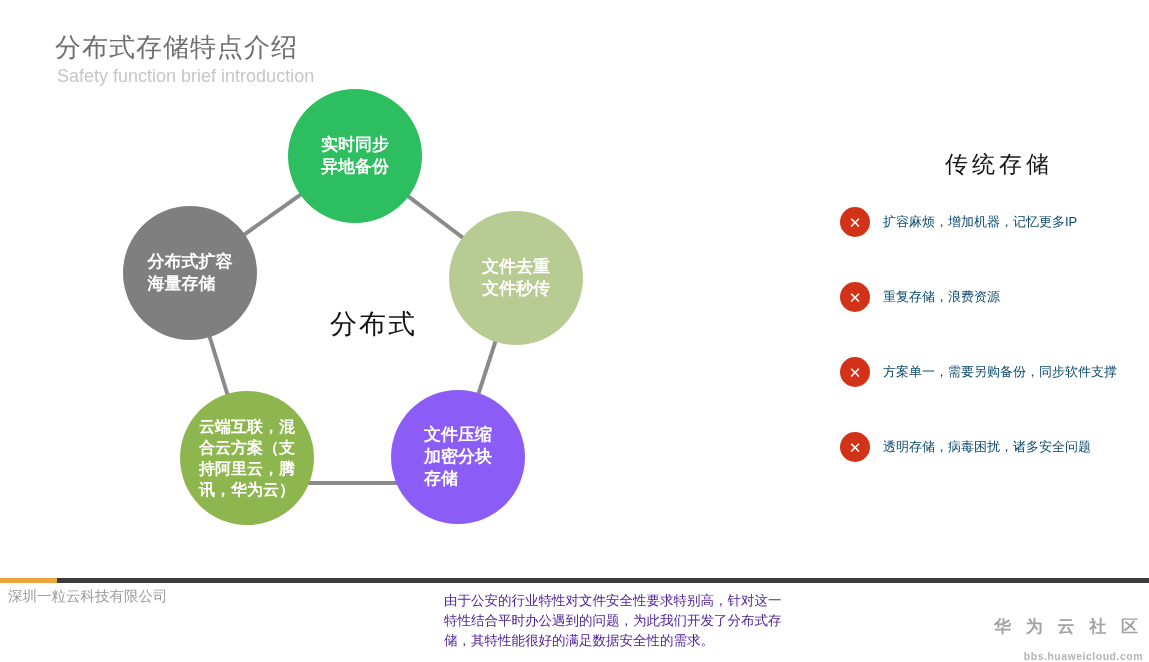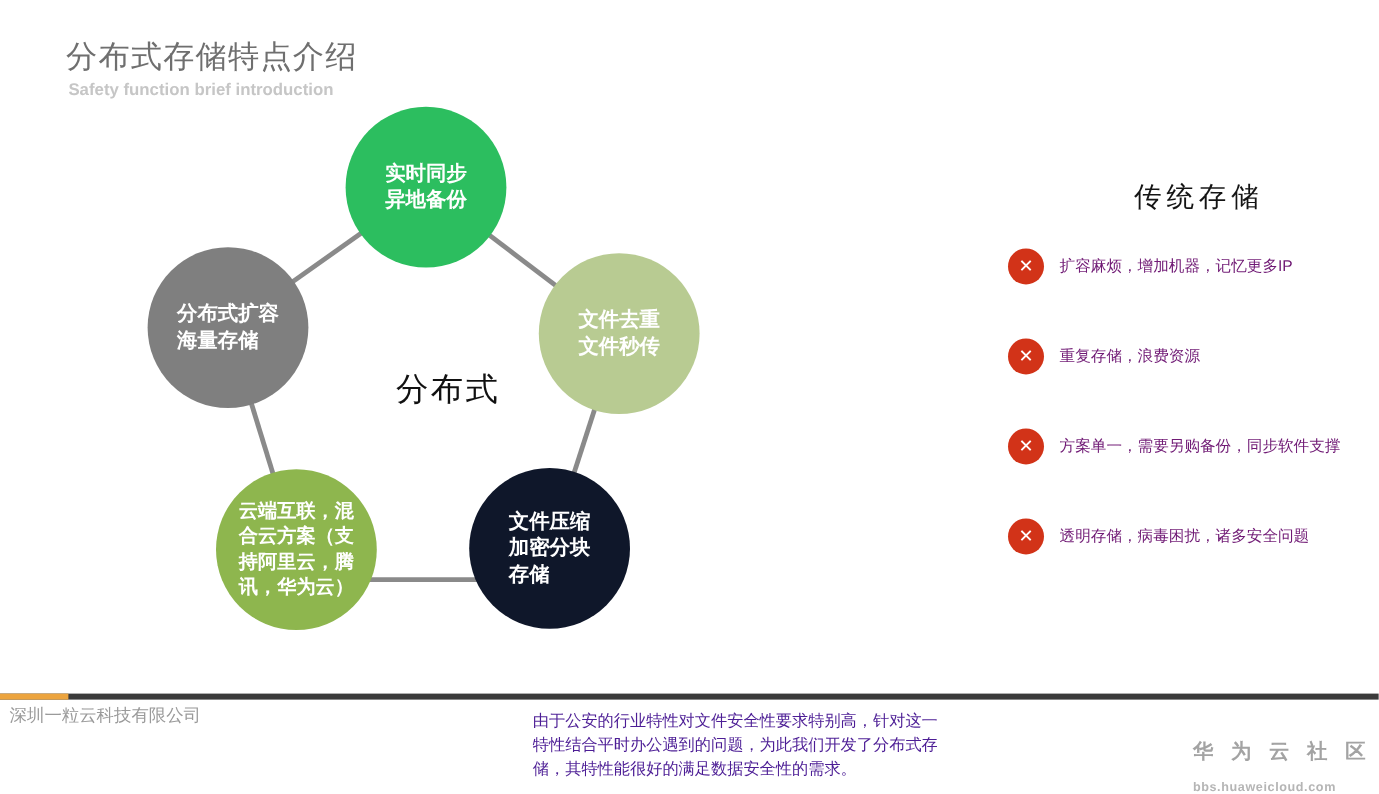--- a/index.html
+++ b/index.html
@@ -8,39 +8,39 @@
     background:#ffffff;
     font-family:"Liberation Sans","DejaVu Sans",sans-serif;
   }
   
   .title{
     position:absolute;left:55px;top:30px;
     font-size:26px;font-weight:normal;color:#6f6f6f;letter-spacing:1px;
   }
   .subtitle{
     position:absolute;left:57px;top:66px;
-    font-size:14px;font-weight:bold;color:#c6c6c6;
+    font-size:18px;font-weight:normal;color:#c6c6c6;
   }
   
   .diagram{position:absolute;left:0;top:0;width:700px;height:600px;}
   .connectors{position:absolute;left:0;top:0;z-index:1;}
   .node{
     position:absolute;width:134px;height:134px;border-radius:50%;
     display:flex;align-items:center;justify-content:center;z-index:2;
   }
   .node-label{
     color:#ffffff;font-weight:bold;font-size:17px;line-height:22px;
     white-space:pre-line;text-align:left;
   }
   .n0{left:288px;top:89px;background:#2cbe5f;}
   .n1{left:123px;top:206px;background:#7f7f7f;}
   .n2{left:449px;top:211px;background:#b8cb92;}
   .n3{left:180px;top:391px;background:#8eb64e;}
   .n3 .node-label{font-size:16px;line-height:21px;}
-  .n4{left:391px;top:390px;background:#0f172a;}
+  .n4{left:391px;top:390px;background:#8b5cf6;}
   .center-label{
     position:absolute;left:330px;top:306px;z-index:3;
     font-size:27px;color:#111111;letter-spacing:2px;
   }
   
   .trad-heading{
     position:absolute;left:945px;top:126px;
     font-size:23px;color:#141414;letter-spacing:4px;font-weight:500;margin-top:23px;
   }
   .trad-row{
@@ -50,30 +50,30 @@
   .trad-row.r0{top:207px;}
   .trad-row.r1{top:282px;}
   .trad-row.r2{top:357px;}
   .trad-row.r3{top:432px;}
   .x-badge{
     flex:0 0 auto;width:30px;height:30px;border-radius:50%;
     background:#d23318;color:#ffffff;
     display:flex;align-items:center;justify-content:center;
     font-size:15px;font-weight:bold;line-height:1;
   }
-  .trad-text{font-size:13px;color:#701a75;white-space:nowrap;}
+  .trad-text{font-size:13px;color:#0c4a6e;white-space:nowrap;}
   
   .footer-line{position:absolute;left:0;top:578px;width:1149px;height:5px;background:#3b3b3b;}
   .footer-accent{position:absolute;left:0;top:578px;width:57px;height:5px;background:#eca43e;z-index:1;}
   .company{position:absolute;left:8px;top:587px;font-size:14.5px;color:#9a9a9a;}
   .note{
     position:absolute;left:444px;top:591px;
     font-size:13.5px;color:#4c1d95;line-height:20px;white-space:pre-line;
   }
-  .community{position:absolute;right:6px;top:615px;text-align:left;}
+  .community{position:absolute;right:6px;top:615px;text-align:right;}
   .community-name{font-size:17px;font-weight:bold;color:#a3a3a3;letter-spacing:5px;}
   .community-url{font-size:10.5px;color:#b5b5b5;margin-top:12px;letter-spacing:0.5px;font-weight:bold;}
 </style>
 </head>
 <body>
 
 <div class="title">分布式存储特点介绍</div>
 <div class="subtitle">Safety function brief introduction</div>
 
 <div class="diagram">

